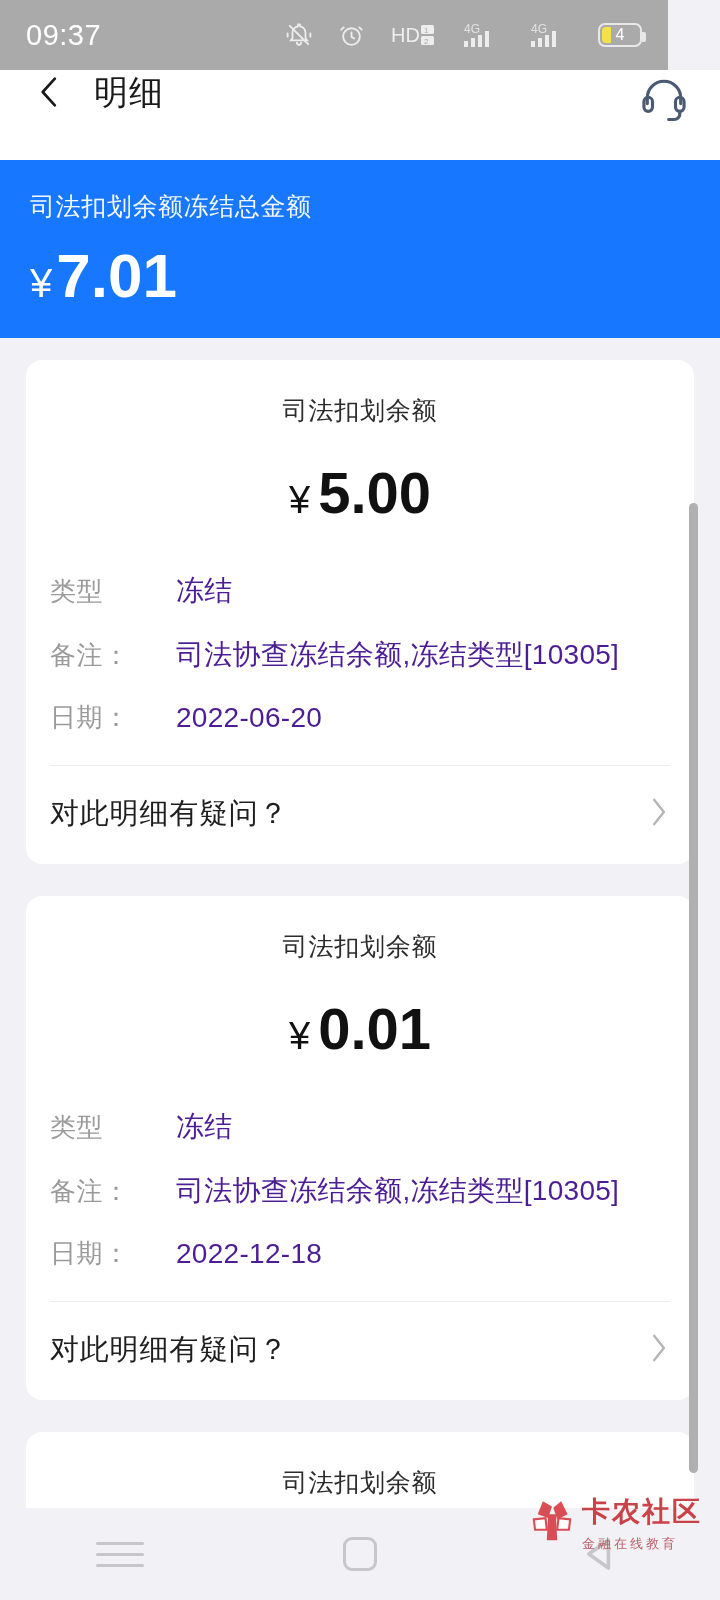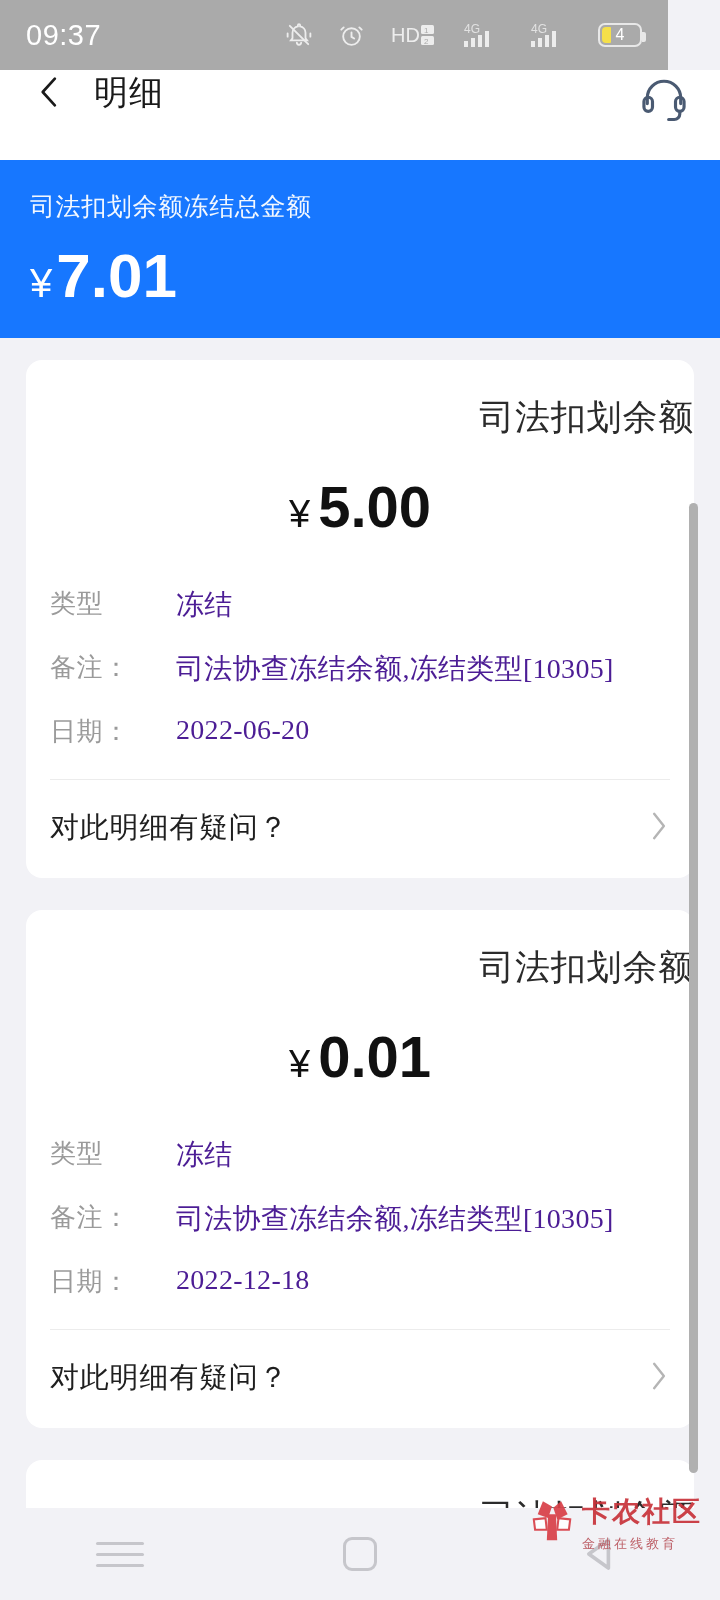--- a/index.html
+++ b/index.html
@@ -87,31 +87,31 @@
     padding-top:22px;
   }
 
   .card{
     background:#ffffff;
     border-radius:16px;
     margin:0 26px 32px 26px;
     padding:34px 0 0 0;
   }
   .card-title{
-    text-align:right; font-size:35px; color:#2b2b2b; letter-spacing:.8px;
+    text-align:center; font-size:25px; color:#2b2b2b; letter-spacing:.8px;
   }
   .card-amount{
     text-align:center; margin-top:32px;
     font-size:58px; font-weight:700; color:#111111;
     display:flex; align-items:baseline; justify-content:center;
   }
   .card-amount .yen{ font-size:38px; font-weight:400; margin-right:8px; }
 
   .rows{ margin-top:46px; padding:0 24px; }
-  .row{ display:flex; align-items:flex-start; margin-bottom:26px;font-family:Liberation Serif, serif; }
+  .row{ display:flex; align-items:center; margin-bottom:26px; }
   .row:last-child{ margin-bottom:0; }
   .row-label{
     width:126px; flex:0 0 126px;
     color:#9a9a9a; font-size:26px; letter-spacing:.5px;
   }
   .row-value{
     color:#4c1d95; font-size:28px; letter-spacing:.3px;
   }
 
   .divider{

